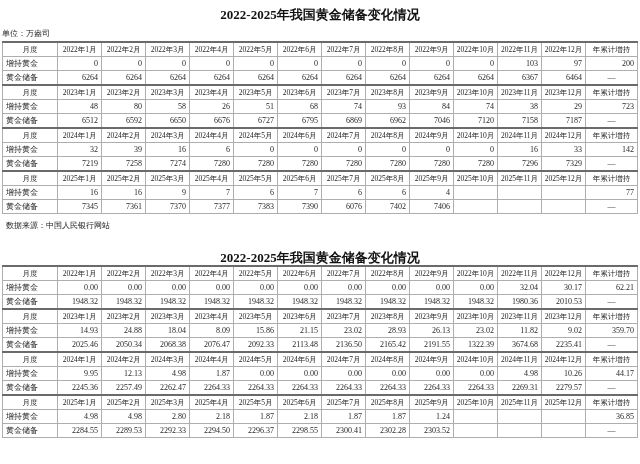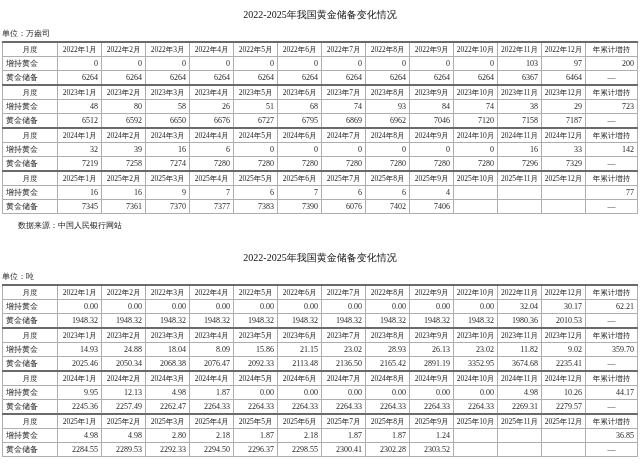--- a/index.html
+++ b/index.html
@@ -3,21 +3,21 @@
 <meta charset="utf-8">
 <style>
   html,body { margin:0; padding:0; }
   body {
     width:640px; height:464px; background:#ffffff; overflow:hidden;
     font-family:"Liberation Serif","DejaVu Serif",serif;
     color:#262626;
   }
   .page { padding:4px 2px 0 2px; }
   .tbl-title {
-    text-align:center; font-weight:normal; font-size:10px;
+    text-align:center; font-weight:bold; font-size:13px;
     margin:4px 0 0 0; line-height:14px; color:#111;
   }
   .tbl-title.second { margin-top:20px; }
   .unit {
     text-align:left; font-size:8px; line-height:10px;
     margin:7px 3px 2px 0; color:#222;
   }
   table.gold {
     width:636px; border-collapse:collapse; table-layout:fixed;
     border:1px solid #808080; border-top:2px solid #6a6a6a;padding-left:16px;
@@ -27,21 +27,21 @@
     font-weight:normal; font-size:8px; height:13px; line-height:11px;
     padding:0 3px; overflow:hidden; white-space:nowrap;
   }
   tr.month-row th { border-top:2px solid #6a6a6a; }
   tr.month-row th.c-month, tr.month-row th.c-label, tr.month-row th.c-totalhead {
     font-size:7.5px; text-align:center; padding:0 1px;
   }
   .c-label { text-align:left; }
   .c-num   { text-align:right; }
   .c-dash  { text-align:center; }
-  .note { font-size:8px; line-height:10px; margin:7px 0 0 16px; color:#222; }
+  .note { font-size:8px; line-height:10px; margin:7px 0 0 4px; color:#222; }
 </style>
 </head>
 <body>
 
 <div class="page">
 
   <div class="tbl-title">2022-2025年我国黄金储备变化情况</div>
   <div class="unit">单位：万盎司</div>
 
   <table class="gold">
@@ -242,21 +242,20 @@
           <td class="c-num"></td>
           <td class="c-num"></td>
           <td class="c-dash">—</td>
         </tr>
       </tbody>
   </table>
 
   <div class="note">数据来源：中国人民银行网站</div>
 
   <div class="tbl-title second">2022-2025年我国黄金储备变化情况</div>
-  <div class="unit">单位：吨</div>
 
   <table class="gold">
     <colgroup>
       <col style="width:55px">
       <col span="12" style="width:44px">
       <col>
     </colgroup>
     <tbody>
         <tr class="month-row">
           <th class="c-label">月度</th>
@@ -341,22 +340,22 @@
         <tr>
           <td class="c-label">黄金储备</td>
           <td class="c-num">2025.46</td>
           <td class="c-num">2050.34</td>
           <td class="c-num">2068.38</td>
           <td class="c-num">2076.47</td>
           <td class="c-num">2092.33</td>
           <td class="c-num">2113.48</td>
           <td class="c-num">2136.50</td>
           <td class="c-num">2165.42</td>
-          <td class="c-num">2891.19</td>
-          <td class="c-num">3352.95</td>
+          <td class="c-num">2191.55</td>
+          <td class="c-num">1322.39</td>
           <td class="c-num">3674.68</td>
           <td class="c-num">2235.41</td>
           <td class="c-dash">—</td>
         </tr>
         <tr class="month-row">
           <th class="c-label">月度</th>
           <th class="c-month">2024年1月</th>
           <th class="c-month">2024年2月</th>
           <th class="c-month">2024年3月</th>
           <th class="c-month">2024年4月</th>

